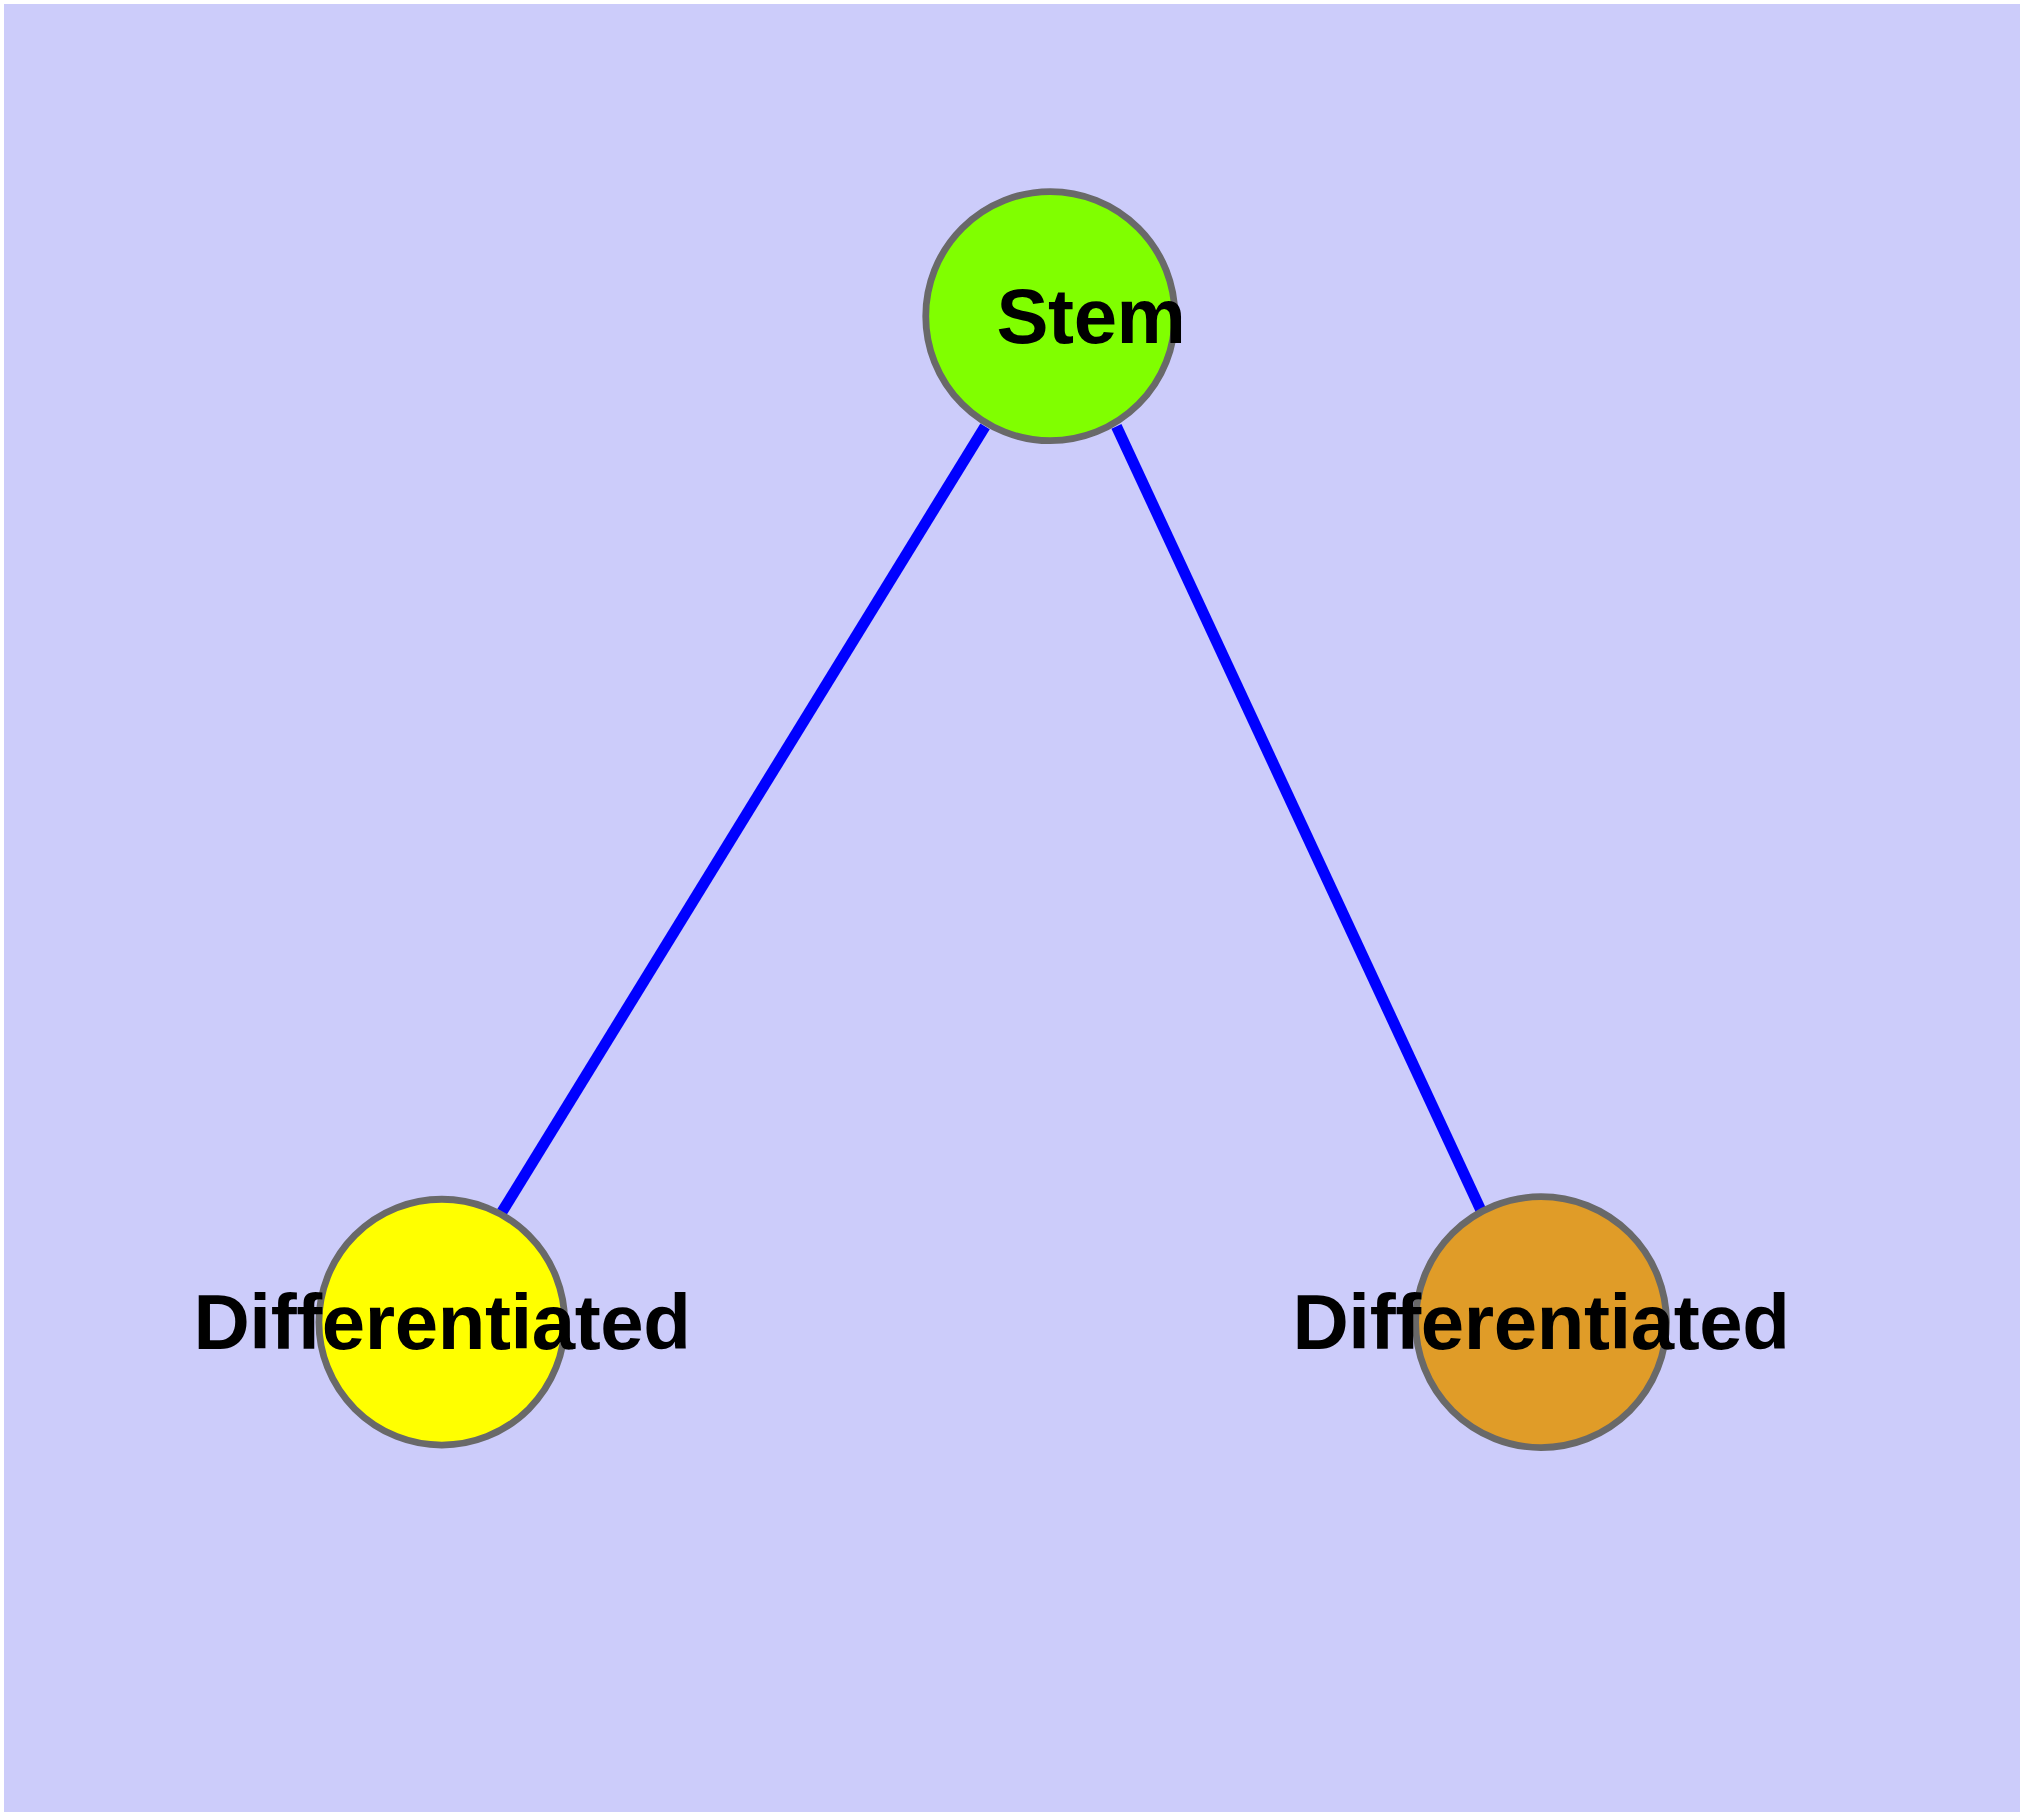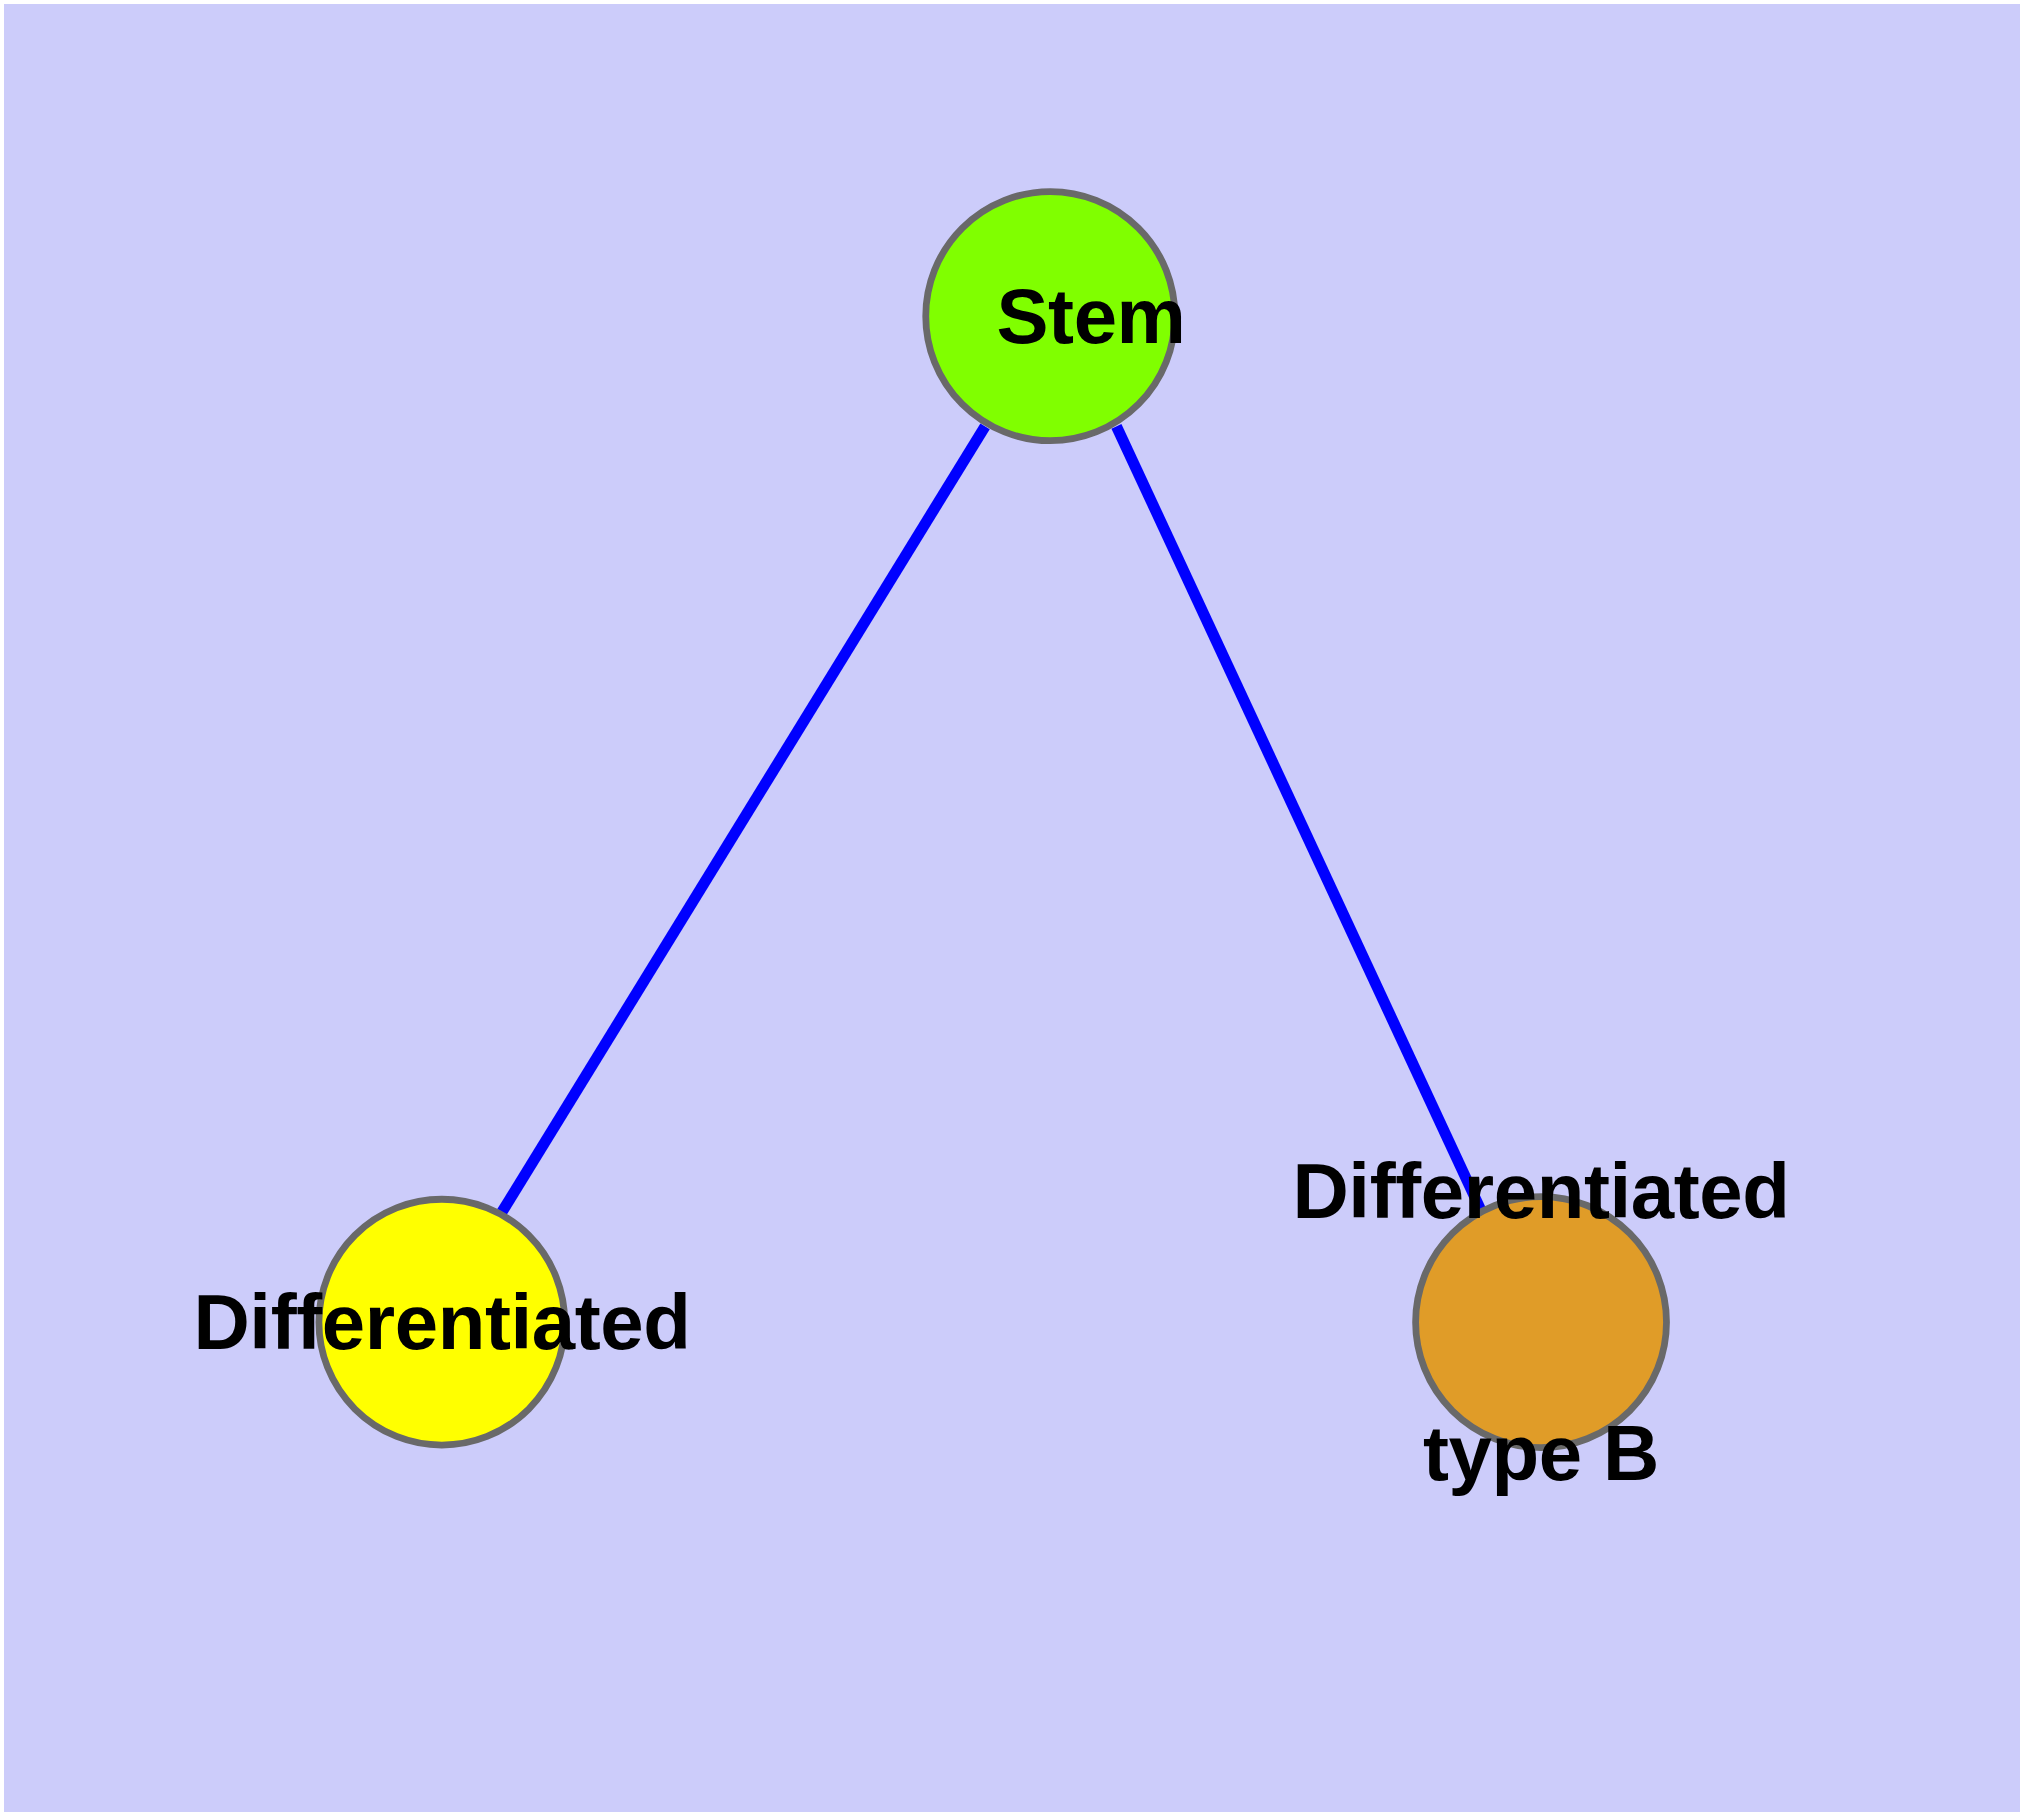--- a/index.html
+++ b/index.html
@@ -68,17 +68,16 @@
   <div class="node-label" style="left:1050px; top:316px; font-size:78px;margin-left:41px;">
     <div>Stem</div>
   </div>
 
   <div class="node-label" style="left:442px; top:1322px; font-size:78px;">
     <div>Differentiated</div>
   </div>
 
   <div class="node-label" style="left:1541px; top:1322px; font-size:78px;">
     <div>Differentiated</div>
-    <div>type B</div>
   </div>
 
 </div>
 
 
 </body></html>

